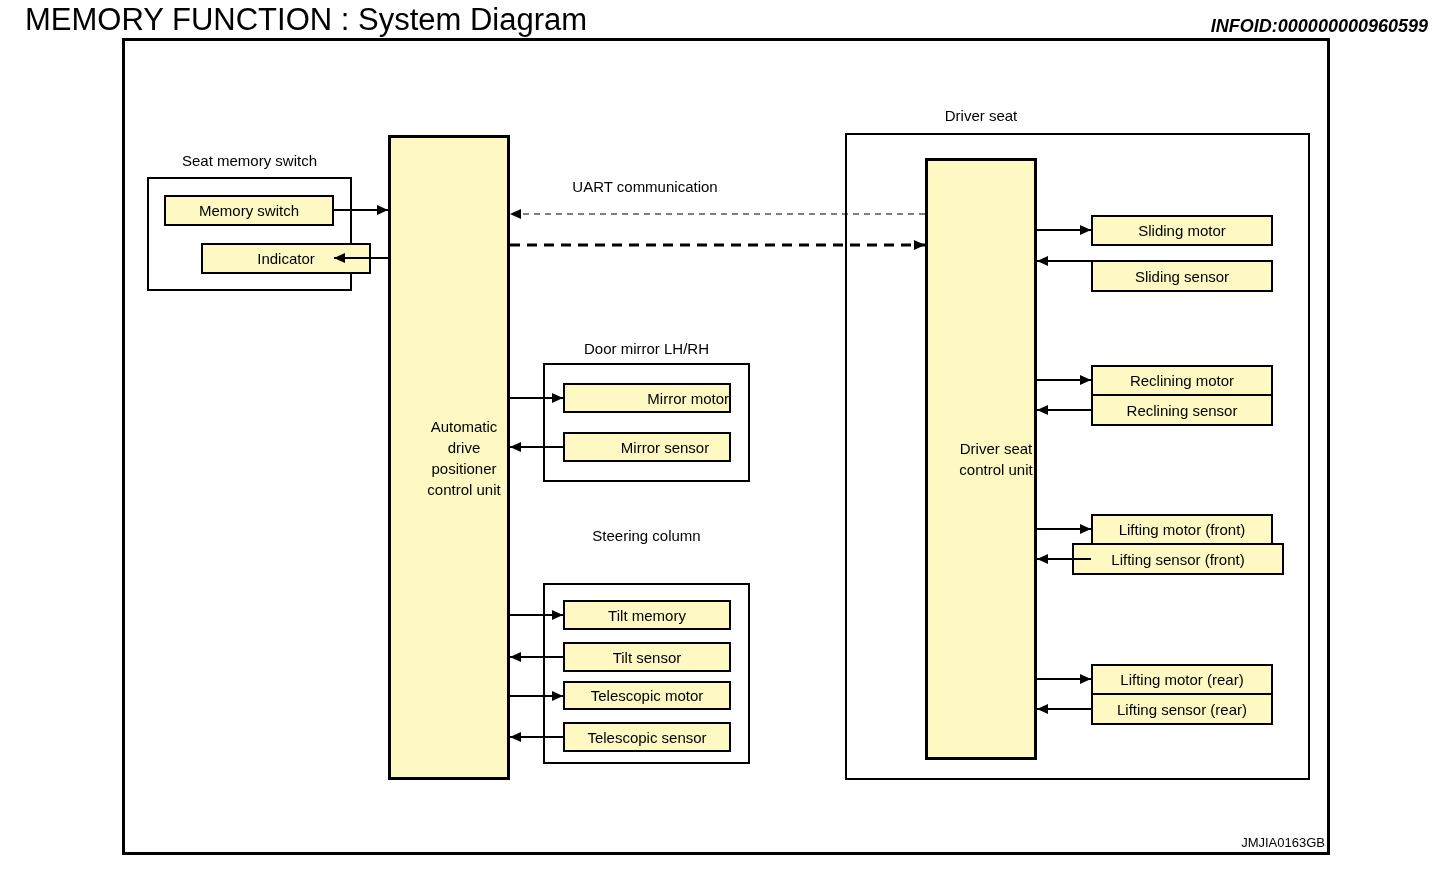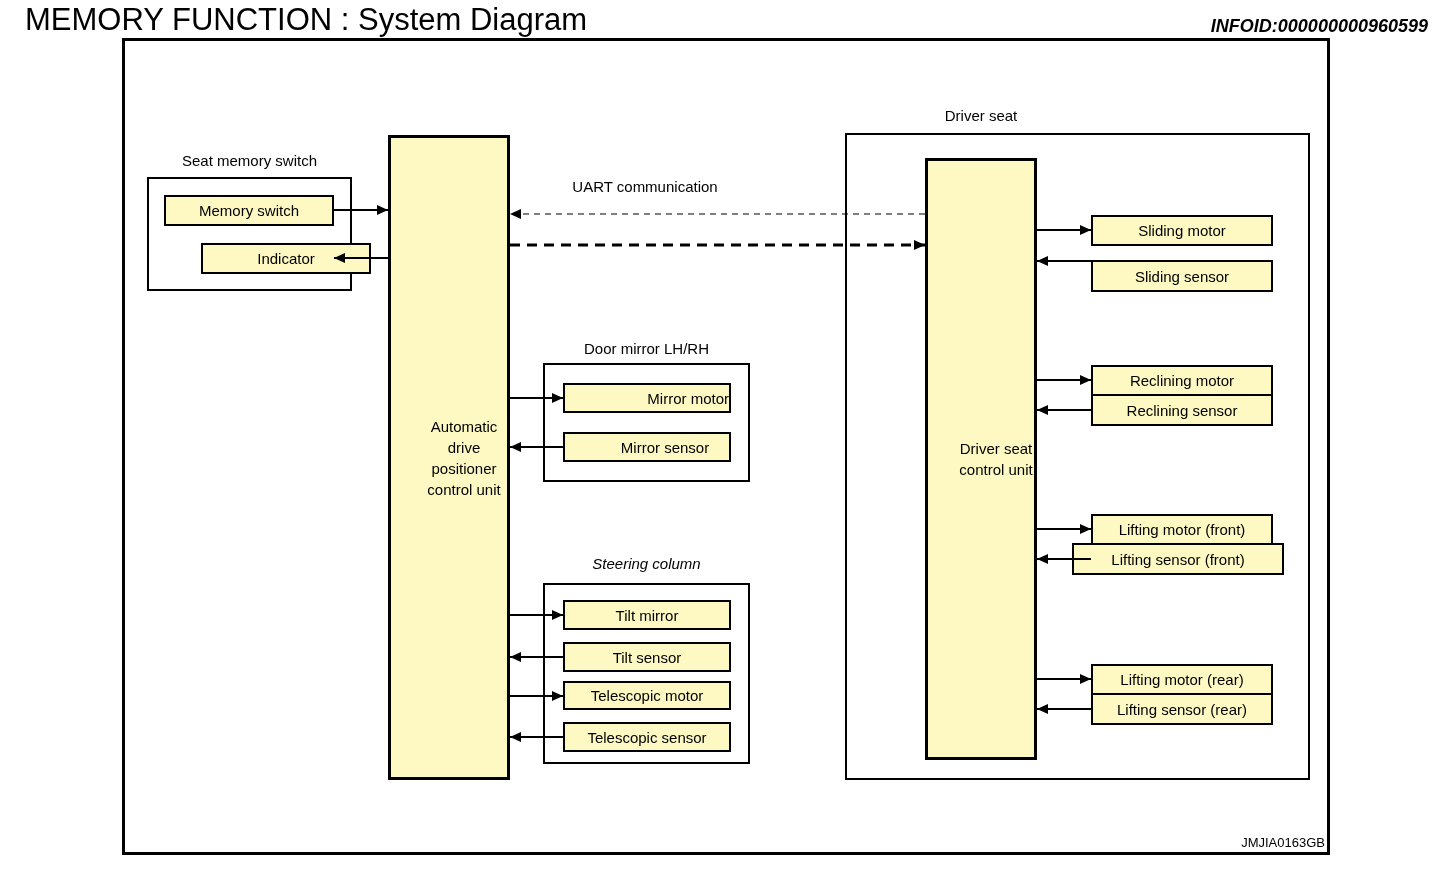--- a/index.html
+++ b/index.html
@@ -53,24 +53,24 @@
 
 <div class="abs lbl" style="left:543px;top:340px;width:207px;">Door mirror LH/RH</div>
 <div class="abs groupbox" style="left:543px;top:363px;width:207px;height:119px;"></div>
 <div class="abs node" style="left:563px;top:383px;width:168px;height:30px;justify-content:flex-end;">
   <span>Mirror motor</span>
 </div>
 <div class="abs node" style="left:563px;top:432px;width:168px;height:30px;padding-left:36px;">
   <span>Mirror sensor</span>
 </div>
 
-<div class="abs lbl" style="left:543px;top:555px;width:207px;font-style:italic;">Steering column</div>
+<div class="abs lbl" style="left:543px;top:527px;width:207px;">Steering column</div>
 <div class="abs groupbox" style="left:543px;top:583px;width:207px;height:181px;"></div>
 <div class="abs node" style="left:563px;top:600px;width:168px;height:30px;">
-  <span>Tilt mirror</span>
+  <span>Tilt memory</span>
 </div>
 <div class="abs node" style="left:563px;top:642px;width:168px;height:30px;">
   <span>Tilt sensor</span>
 </div>
 <div class="abs node" style="left:563px;top:681px;width:168px;height:29px;">
   <span>Telescopic motor</span>
 </div>
 <div class="abs node" style="left:563px;top:722px;width:168px;height:30px;">
   <span>Telescopic sensor</span>
 </div>

